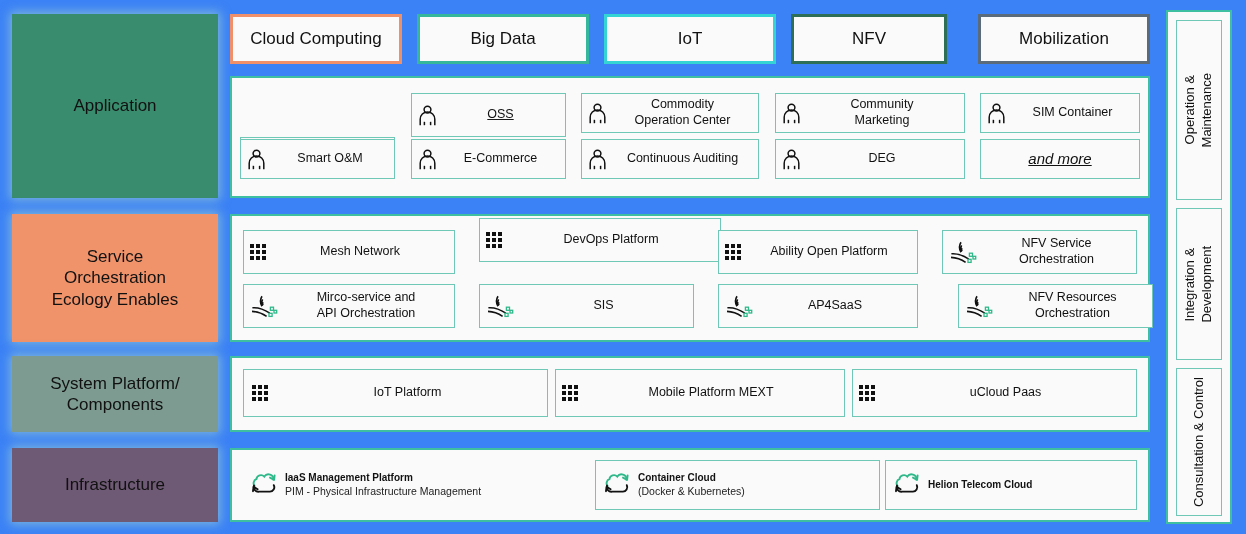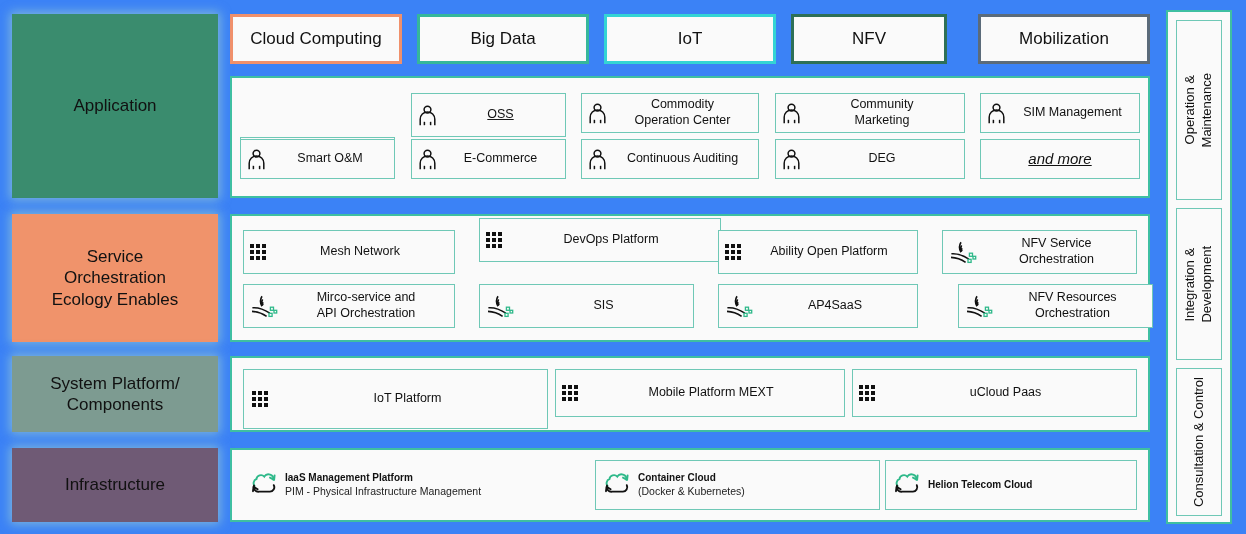--- a/index.html
+++ b/index.html
@@ -221,21 +221,21 @@
       </div>
       <div class="cell center" style="left: 750px; top: 17px; width: 160px; height: 40px;">
         <span class="cell-icon">
     <svg width="19" height="21" viewBox="0 0 19 21">
       <circle cx="9.5" cy="4.6" r="3.4" fill="none" stroke="#111" stroke-width="1.5"></circle>
       <path d="M2.2 20.2 V14.2 A7.3 7.3 0 0 1 16.8 14.2 V20.2" fill="none" stroke="#111" stroke-width="1.5"></path>
       <line x1="6.4" y1="16.8" x2="6.4" y2="20.2" stroke="#111" stroke-width="1.5"></line>
       <line x1="12.6" y1="16.8" x2="12.6" y2="20.2" stroke="#111" stroke-width="1.5"></line>
     </svg>
         </span>
-        <span class="cell-label">SIM Management</span>
+        <span class="cell-label">SIM Container</span>
       </div>
       <div class="cell center" style="left: 10px; top: 63px; width: 155px; height: 40px;">
         <span class="cell-icon">
     <svg width="19" height="21" viewBox="0 0 19 21">
       <circle cx="9.5" cy="4.6" r="3.4" fill="none" stroke="#111" stroke-width="1.5"></circle>
       <path d="M2.2 20.2 V14.2 A7.3 7.3 0 0 1 16.8 14.2 V20.2" fill="none" stroke="#111" stroke-width="1.5"></path>
       <line x1="6.4" y1="16.8" x2="6.4" y2="20.2" stroke="#111" stroke-width="1.5"></line>
       <line x1="12.6" y1="16.8" x2="12.6" y2="20.2" stroke="#111" stroke-width="1.5"></line>
     </svg>
         </span>
@@ -397,21 +397,21 @@
       <path d="M2.0 17.4 C7.4 17.6 12.6 19.6 16.6 22.4" fill="none" stroke="#111" stroke-width="1.6"></path>
       <rect x="20.4" y="13.2" width="3.1" height="3.1" fill="none" stroke="#2FB98A" stroke-width="1.3"></rect>
       <rect x="24.0" y="16.3" width="2.7" height="2.7" fill="none" stroke="#2FB98A" stroke-width="1.3"></rect>
       <rect x="19.0" y="19.3" width="3.1" height="3.1" fill="none" stroke="#2FB98A" stroke-width="1.3"></rect>
     </svg>
         </span>
         <span class="cell-label">NFV Resources<br>Orchestration</span>
       </div>
     </div>
   <div class="abs" id="sys-cells" style="left:230px; top:356px; width:920px; height:76px;">
-      <div class="cell" style="left: 13px; top: 13px; width: 305px; height: 60px; padding-left: 8px;">
+      <div class="cell" style="left: 13px; top: 13px; width: 305px; height: 48px; padding-left: 8px;">
         <span class="cell-icon">
           <span class="dots">
             <i></i>
             <i></i>
             <i></i>
             <i></i>
             <i></i>
             <i></i>
             <i></i>
             <i></i>

